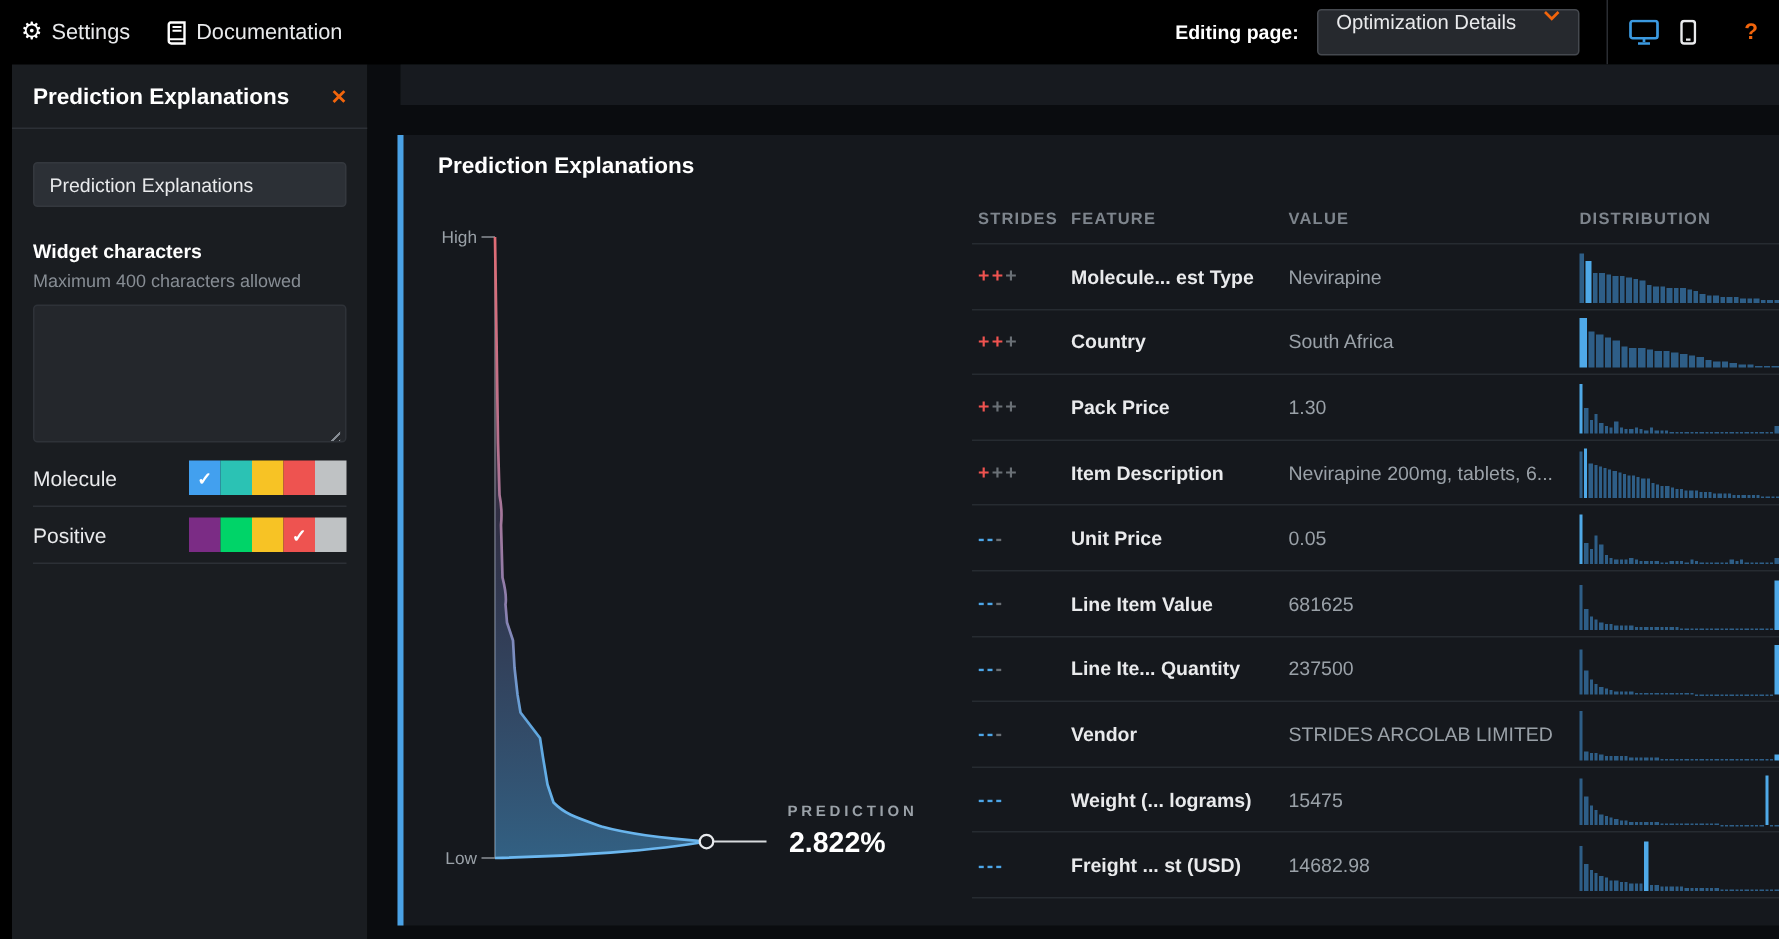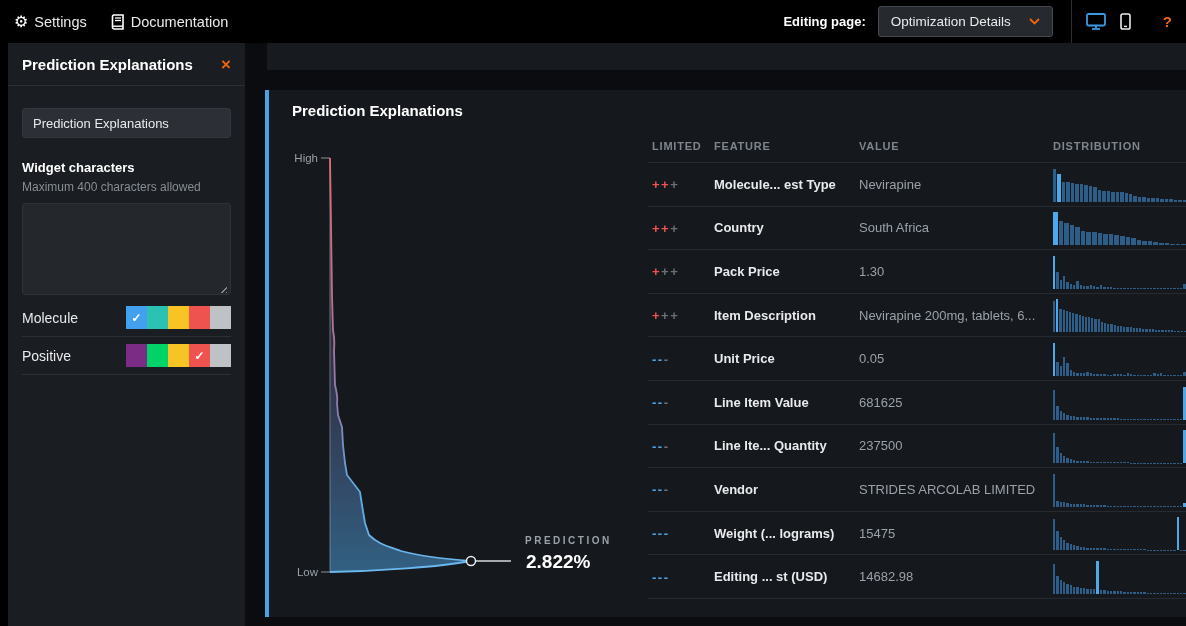--- a/index.html
+++ b/index.html
@@ -10,21 +10,21 @@
   
   .topbar { position:absolute; left:0; top:0; width:1186px; height:43px; background:#000;
             display:flex; align-items:center; padding:0 14px; }
   .app-title { color:#fff; font-size:17px; font-weight:bold; margin-right:26px; white-space:nowrap; }
   .top-nav-item { color:#e9eaec; font-size:14.5px; display:flex; align-items:center; gap:6px;
                   margin-right:24px; cursor:pointer; white-space:nowrap; }
   .gear-glyph { font-size:16px; color:#fff; line-height:1; }
   .topbar-right { margin-left:auto; display:flex; align-items:center; }
   .editing-label { color:#fff; font-size:13px; font-weight:bold; margin-right:12px; }
   .page-select { background:#26292e; border:1px solid #45494f; border-radius:3px; height:31px;
-                 display:flex; align-items:center; padding:0 12px; gap:18px; color:#e9eaec;
+                 display:flex; align-items:flex-start; padding:0 12px; gap:18px; color:#e9eaec;
                  font-size:13.5px; cursor:pointer; white-space:nowrap; }
   .vdivider { width:1px; height:43px; background:#2a2d32; margin:0 14px 0 18px; }
   .device-icons { display:flex; align-items:center; gap:14px; margin-right:16px; }
   .goto-btn { background:#f2650c; border:none; border-radius:3px; height:31px; color:#fff;
               font-weight:bold; font-size:13.5px; display:flex; align-items:center; gap:7px;
               padding:0 14px; cursor:pointer; font-family:"Liberation Sans",sans-serif; }
   .help-q { color:#f2650c; font-size:15px; font-weight:bold; margin-left:16px; cursor:pointer; }
 
   
   .sidebar { position:absolute; left:8px; top:43px; width:237px; height:583px; background:#1a1d21; }
@@ -205,21 +205,21 @@
       <path fill="none" stroke="url(#strokeGrad)" stroke-width="1.8" stroke-linejoin="round" d="M41,13 L42,80 L43,150 L44,185 Q46,195 45,205 L46,240 Q49,252 48,258 L49,270 L53,282 L54,300 L56,318 L58,330 L71,347 L73,360 L76,378 L80,390 C88,398 95,400 112,406 C130,411 155,414 182,416 C150,422 90,426 41,427"></path>
 
       <line x1="187" y1="416" x2="222" y2="416" stroke="#d7dadd" stroke-width="1.3"></line>
       <circle cx="182" cy="416" r="4.5" fill="#15181d" stroke="#e8eaed" stroke-width="1.5"></circle>
       <text x="236" y="399" font-size="10" font-weight="bold" letter-spacing="2.5" fill="#9aa1a8">PREDICTION</text>
       <text x="237" y="423" font-size="19" font-weight="bold" fill="#ffffff">2.822%</text>
     </svg>
 
     <div class="pe-table">
       <div class="pe-grid-row pe-thead">
-        <span class="pe-th">LIMITED</span>
+        <span class="pe-th">STRIDES</span>
         <span class="pe-th">FEATURE</span>
         <span class="pe-th">VALUE</span>
         <span class="pe-th">DISTRIBUTION</span>
       </div>
       <div>
   <div class="pe-grid-row pe-row">
     <span class="imp-cell"><span class="imp imp-pos">+</span><span class="imp imp-pos">+</span><span class="imp imp-off">+</span></span>
     <span class="feat-cell">Molecule... est Type</span>
     <span class="val-cell">Nevirapine</span>
     <div class="dist-cell">
@@ -639,21 +639,21 @@
                 <div class="bar" style="height: 2%;"></div>
                 <div class="bar bar-hl" style="height: 100%;"></div>
                 <div class="bar" style="height: 2%;"></div>
                 <div class="bar" style="height: 2%;"></div>
               </div>
     </div>
   </div>
 
   <div class="pe-grid-row pe-row">
     <span class="imp-cell"><span class="imp imp-neg">-</span><span class="imp imp-neg">-</span><span class="imp imp-neg">-</span></span>
-    <span class="feat-cell">Editing ... st (USD)</span>
+    <span class="feat-cell">Freight ... st (USD)</span>
     <span class="val-cell">14682.98</span>
     <div class="dist-cell">
       <div class="dist-bars">
                 <div class="bar" style="height: 90%;"></div>
                 <div class="bar" style="height: 55%;"></div>
                 <div class="bar" style="height: 42%;"></div>
                 <div class="bar" style="height: 35%;"></div>
                 <div class="bar" style="height: 30%;"></div>
                 <div class="bar" style="height: 26%;"></div>
                 <div class="bar" style="height: 22%;"></div>

